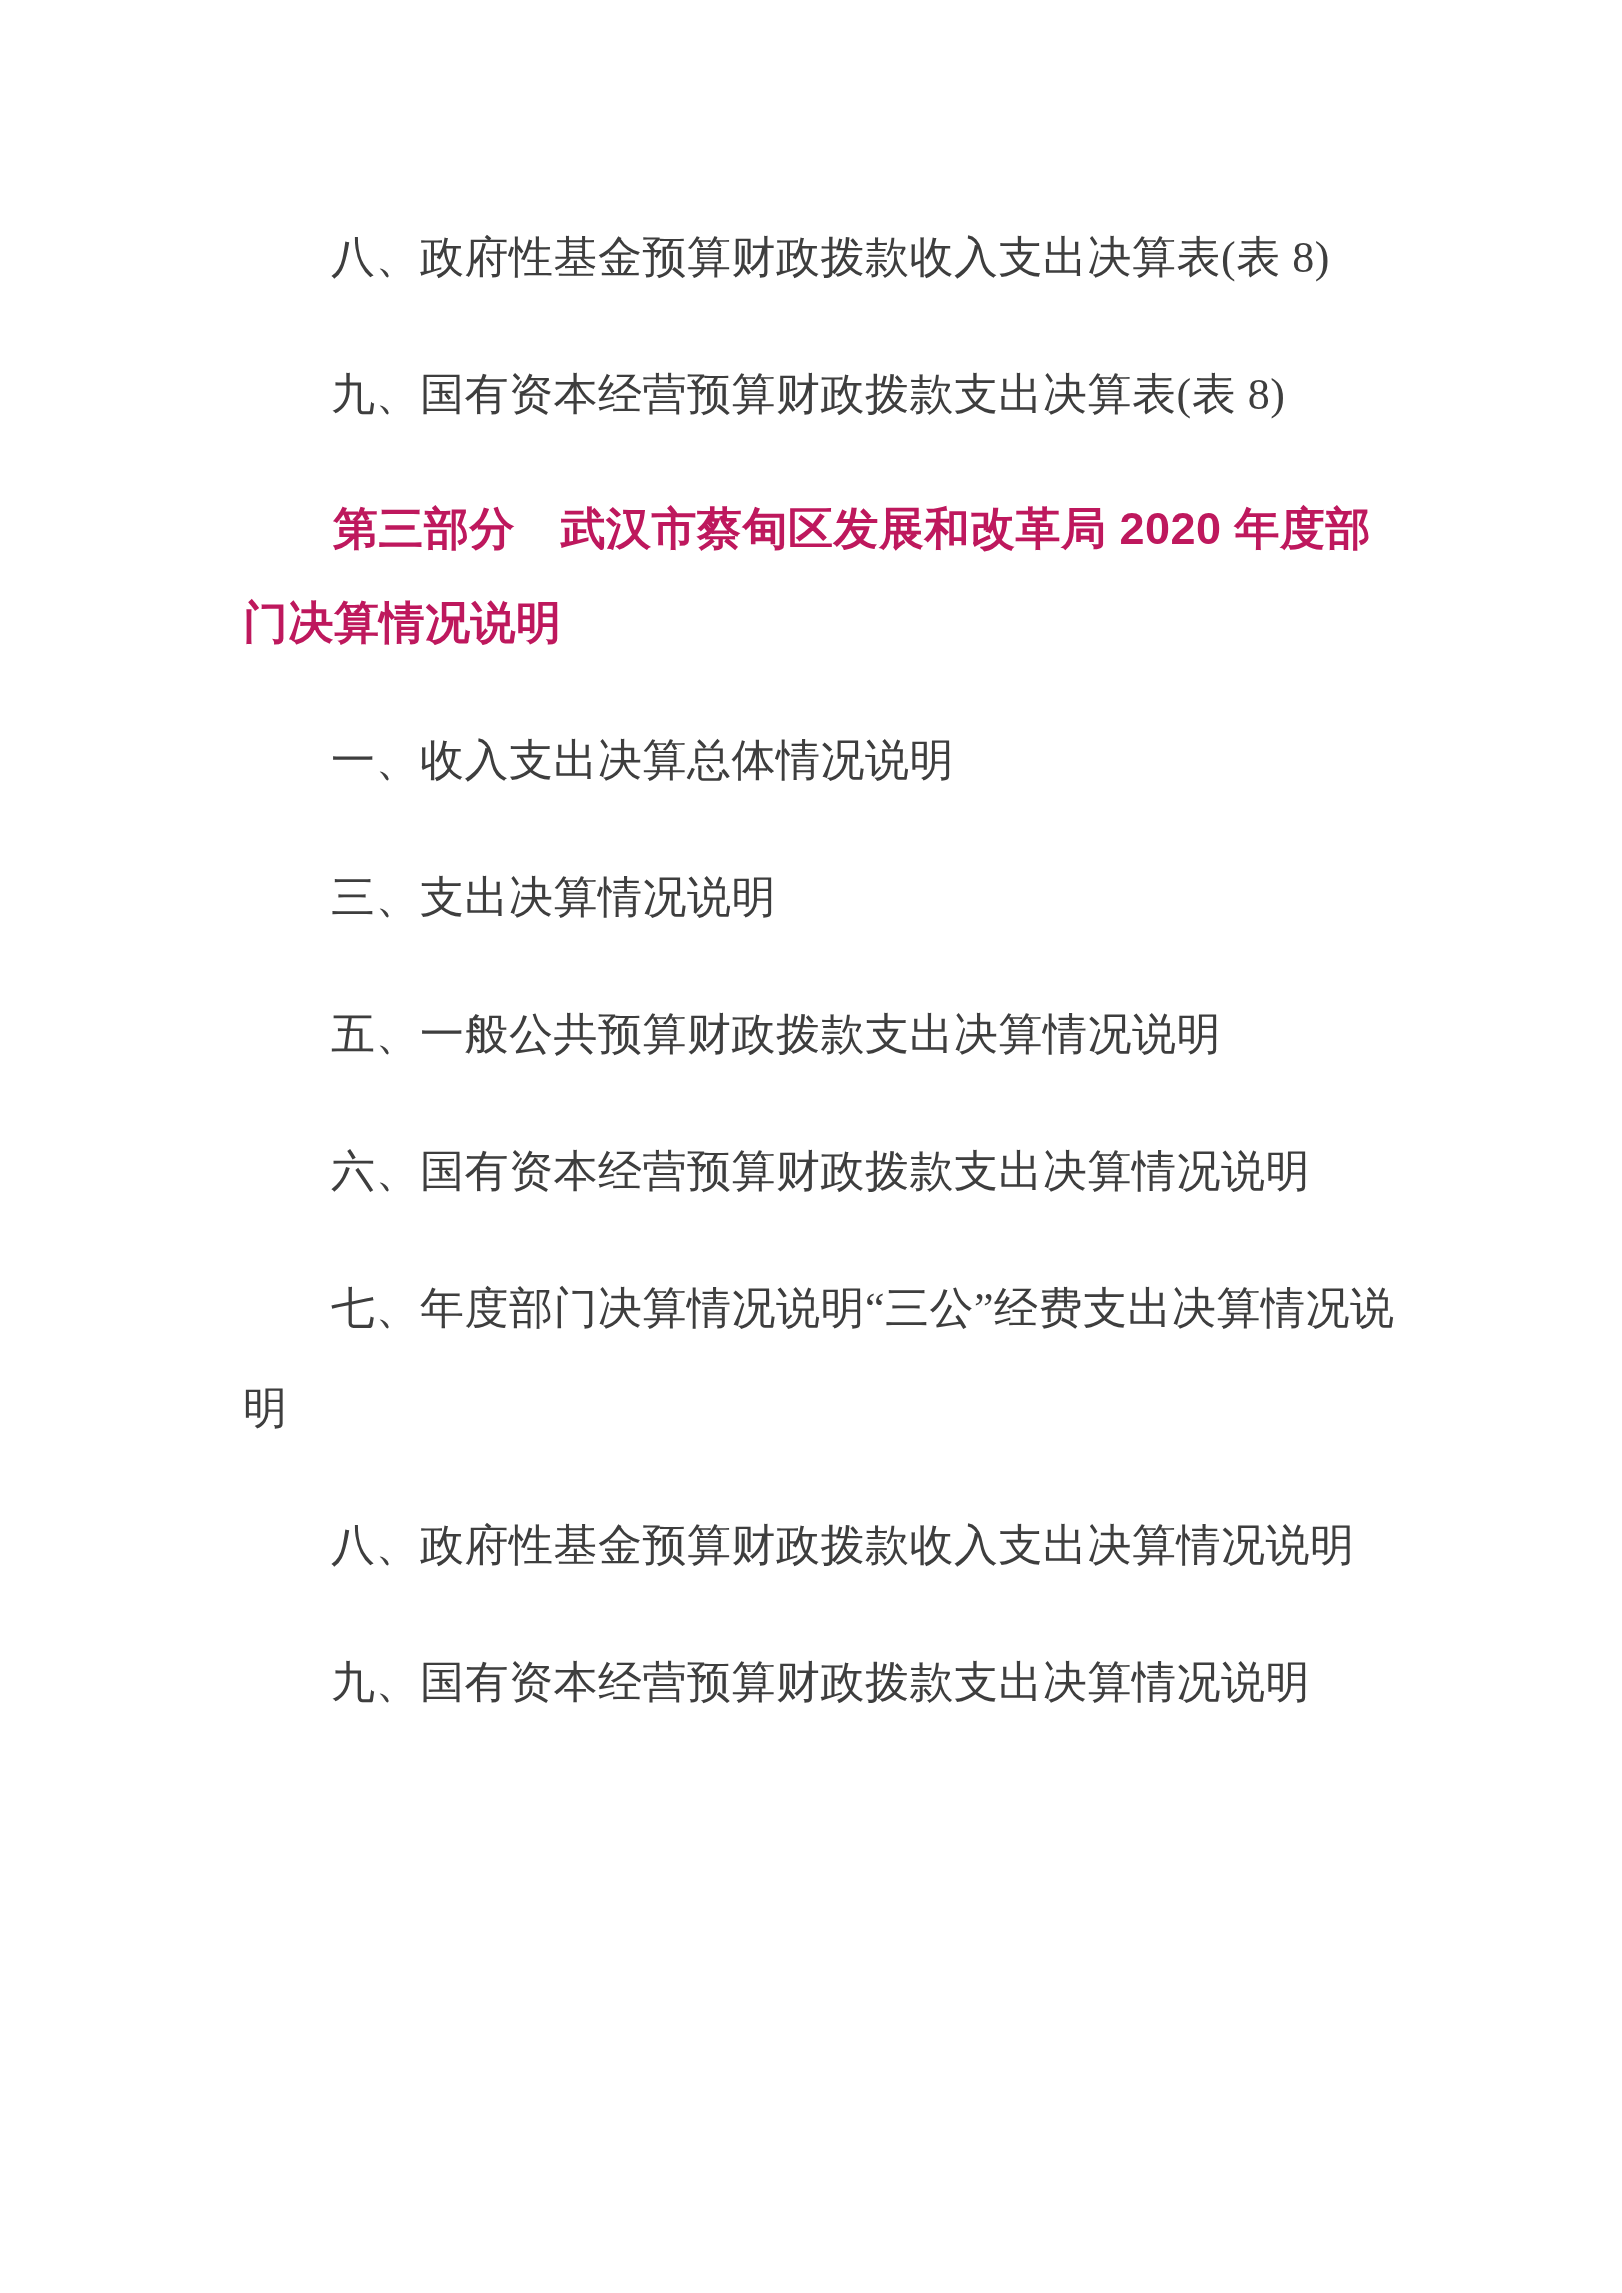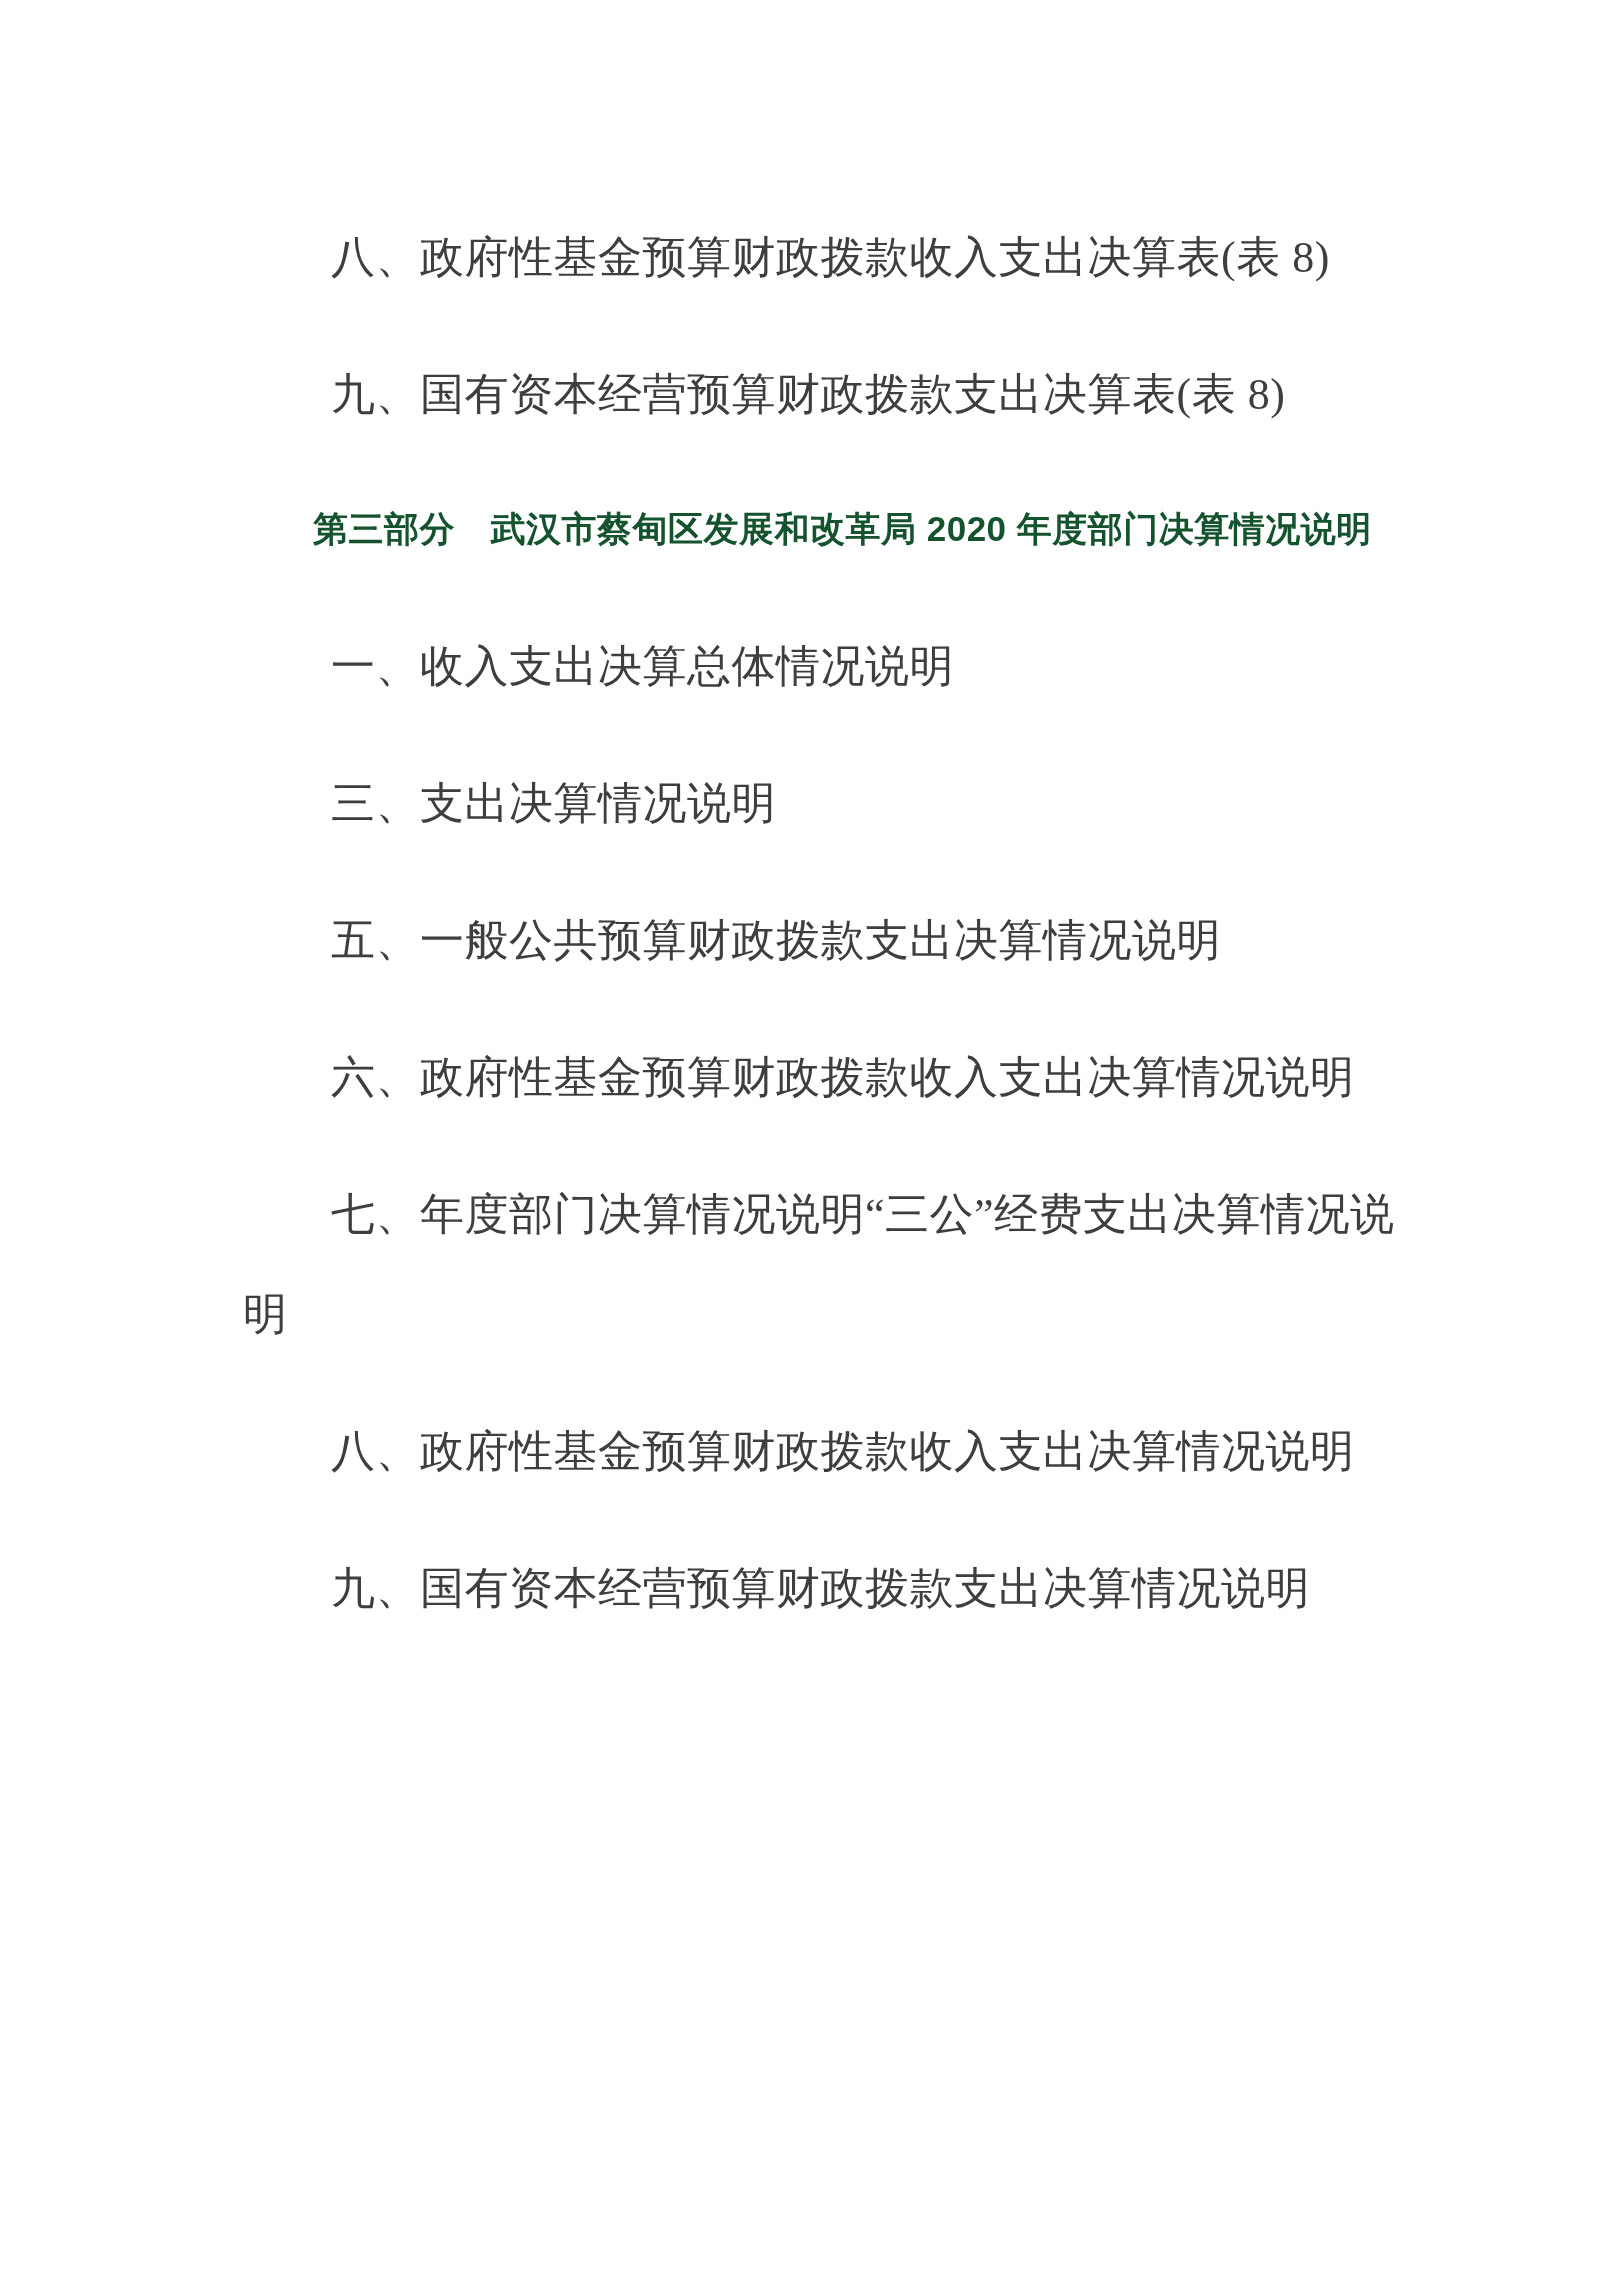--- a/index.html
+++ b/index.html
@@ -27,23 +27,23 @@
     line-height: 100px;
     color: #3e3e3e;
     margin: 0 0 37px 0;
     text-indent: 2em;
     letter-spacing: 0.5px;
     word-break: break-all;
   }
   .section-heading {
     font-family: "Liberation Sans", sans-serif;
     font-weight: bold;
-    font-size: 35px;
+    font-size: 45px;
     line-height: 94px;
-    color: #14532d;
+    color: #be185d;
     margin: 0 0 41px 0;
     text-indent: 2em;
     letter-spacing: 0.5px;
     word-break: break-all;
   }
 </style>
 </head>
 <body>
 
 <div class="page">
@@ -55,21 +55,21 @@
   <h2 class="section-heading">第三部分　武汉市蔡甸区发展和改革局 2020 年度部门决算情况说明</h2>
 
   <p class="doc-line">一、收入支出决算总体情况说明</p>
 
 
   <p class="doc-line">三、支出决算情况说明</p>
 
 
   <p class="doc-line">五、一般公共预算财政拨款支出决算情况说明</p>
 
-  <p class="doc-line">六、政府性基金预算财政拨款收入支出决算情况说明</p>
+  <p class="doc-line">六、国有资本经营预算财政拨款支出决算情况说明</p>
 
   <p class="doc-line">七、年度部门决算情况说明“三公”经费支出决算情况说明</p>
 
   <p class="doc-line">八、政府性基金预算财政拨款收入支出决算情况说明</p>
 
   <p class="doc-line">九、国有资本经营预算财政拨款支出决算情况说明</p>
 
 </div>
 
 

